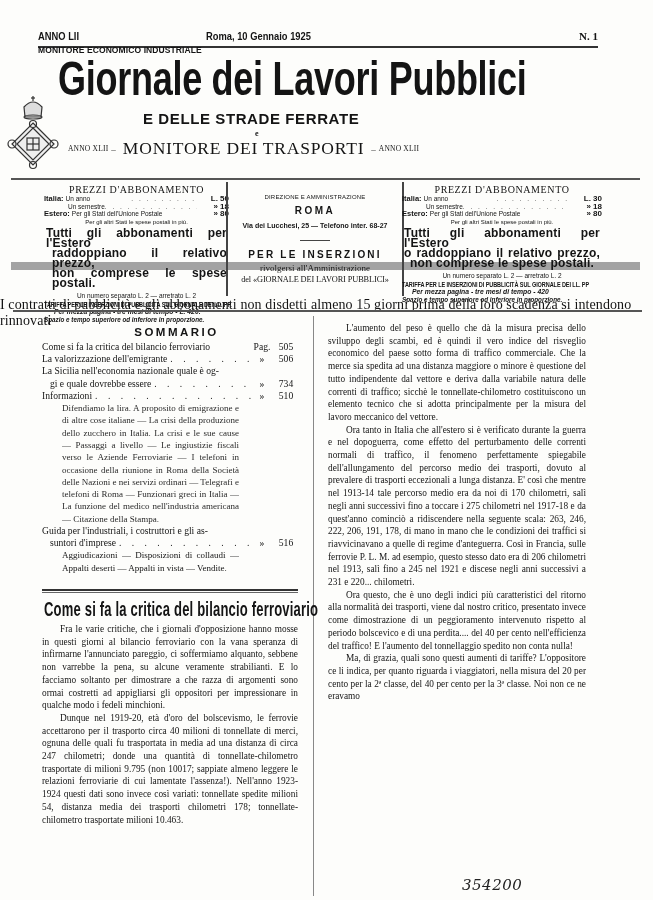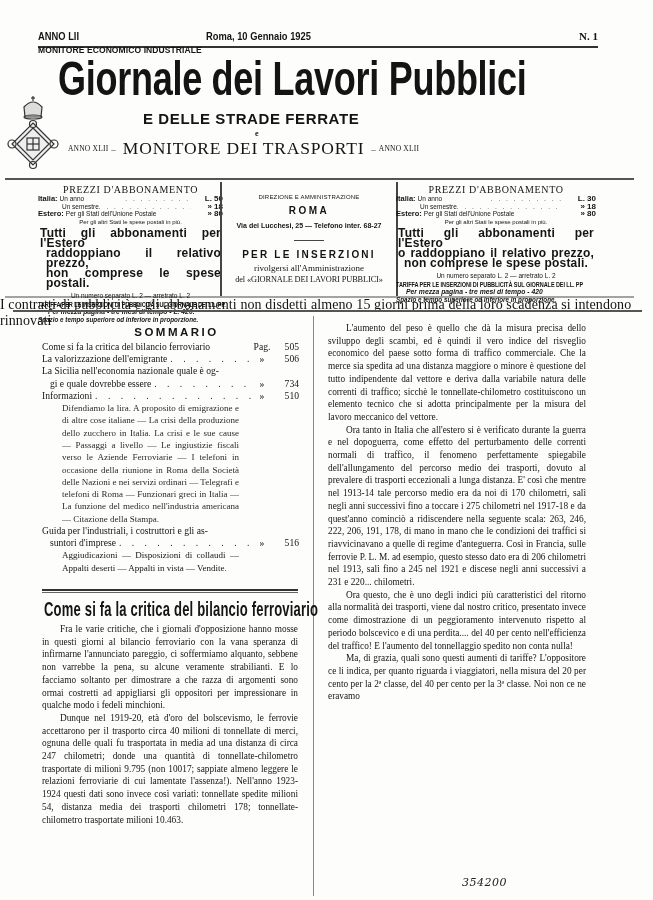--- a/index.html
+++ b/index.html
@@ -17,21 +17,21 @@
     .masthead { position: absolute; left: 58px; top: 52px; width: 400px; font-family: "Liberation Sans", sans-serif; font-weight: bold; font-size: 40px; line-height: 44px; transform: scaleX(0.9) scaleY(1.2); transform-origin: left top; white-space: nowrap; letter-spacing: -0.3px; }
     .subhead { position: absolute; left: 143px; top: 110px; font-family: "Liberation Sans", sans-serif; font-weight: bold; font-size: 15px; letter-spacing: 0.6px; }
     .subhead-e { position: absolute; left: 255px; top: 129px; font-size: 8px; font-weight: bold; }
     .monitor-row { position: absolute; left: 68px; top: 138px; width: 470px; white-space: nowrap; }
     .monitor-row .anno-sm { font-size: 7.5px; letter-spacing: 0.2px; vertical-align: middle; }
     .monitor-row .dash { font-size: 9px; margin: 0 3px; vertical-align: middle; }
     .monitor-row .monitor-title { font-family: "Liberation Serif", serif; font-weight: normal; font-size: 17.5px; letter-spacing: 0.8px; vertical-align: middle; }
 
     .emblem { position: absolute; left: 4px; top: 93px; width: 58px; height: 78px; }
 
-    .header-box { position: absolute; left: 5px; top: 178px; width: 629px; height: 120px; border-top: 2px solid #555; border-bottom: 2px solid #a3a3a3; }
+    .header-box { position: absolute; left: 11px; top: 178px; width: 629px; height: 92px; border-top: 2px solid #555; border-bottom: 8px solid #a3a3a3; }
     .hb-col { position: absolute; top: 0; height: 116px; }
     .hb-left { left: 33px; width: 185px; }
     .hb-mid { left: 215px; width: 178px; border-left: 2px solid #444; border-right: 2px solid #444; top: 2px; height: 114px; }
     .hb-right { left: 391px; width: 200px; }
 
     .prices-title { text-align: center; font-size: 10px; letter-spacing: 0.6px; margin-top: 4px; }
     .price-row { display: flex; font-size: 6.5px; line-height: 7.5px; font-family: "Liberation Sans", sans-serif; }
     .price-row .lbl { font-weight: bold; font-size: 7.5px; margin-right: 2px; }
     .price-row .txt { flex: 1; white-space: nowrap; overflow: hidden; }
     .price-row .dots { flex: 1; overflow: hidden; white-space: nowrap; letter-spacing: 2px; color: #444; }
@@ -58,35 +58,35 @@
 
     .col-rule { position: absolute; left: 313px; top: 316px; width: 1px; height: 580px; background: #888; }
 
     .left-col { position: absolute; left: 42px; top: 326px; width: 257px; }
     .sommario { text-align: center; font-family: "Liberation Sans", sans-serif; font-weight: bold; font-size: 11.5px; letter-spacing: 2.5px; margin-left: 12px; }
     .toc { margin-top: 3px; font-size: 9.6px; line-height: 12.2px; }
     .toc-row { display: flex; white-space: nowrap; position: relative; }
     .toc-row .t { flex: 0 0 auto; }
     .toc-row .dots { flex: 1; overflow: hidden; letter-spacing: 4px; padding-left: 3px; }
     .toc-row .mk { width: 22px; text-align: center; }
-    .toc-row .pg { width: 26px; text-align: right; }
+    .toc-row .pg { width: 26px; text-align: center; }
     .toc-row.ind .t { padding-left: 8px; }
     .toc-desc { padding-left: 20px; padding-right: 60px; font-size: 9px; line-height: 12.3px; text-align: justify; color: #2a2a2a; }
     .toc-desc2 { padding-left: 20px; padding-right: 60px; font-size: 9px; line-height: 12.3px; text-align: justify; }
 
     .double-rule { position: absolute; left: 42px; top: 589px; width: 256px; height: 4px; border-top: 2px solid #333; border-bottom: 1px solid #666; }
     .art-title { position: absolute; left: 44px; top: 598px; width: 254px; font-family: "Liberation Sans", sans-serif; font-weight: bold; font-size: 15px; white-space: nowrap; transform: scaleX(0.87) scaleY(1.3); transform-origin: left top; letter-spacing: 0.2px; }
 
     .body-text { font-size: 9.3px; line-height: 12.7px; text-align: justify; }
     .body-text p { text-indent: 18px; }
     .body-text p.noindent { text-indent: 0; }
     .left-body { position: absolute; left: 42px; top: 623px; width: 256px; }
     .right-body { position: absolute; left: 328px; top: 322px; width: 258px; }
 
-    .handwritten { position: absolute; left: 462px; top: 876px; font-family: "DejaVu Serif", serif; font-style: italic; font-size: 11px; letter-spacing: 0.5px; color: #222; }
+    .handwritten { position: absolute; left: 462px; top: 876px; font-family: "DejaVu Serif", serif; font-style: italic; font-size: 15px; letter-spacing: 0.5px; color: #222; }
   </style>
 </head>
 <body>
 
 <div class="topline">
   <span class="anno">ANNO LII</span>
   <span class="date">Roma, 10 Gennaio 1925</span>
   <span class="num">N. 1</span>
 </div>
 <div class="rule1"></div>

